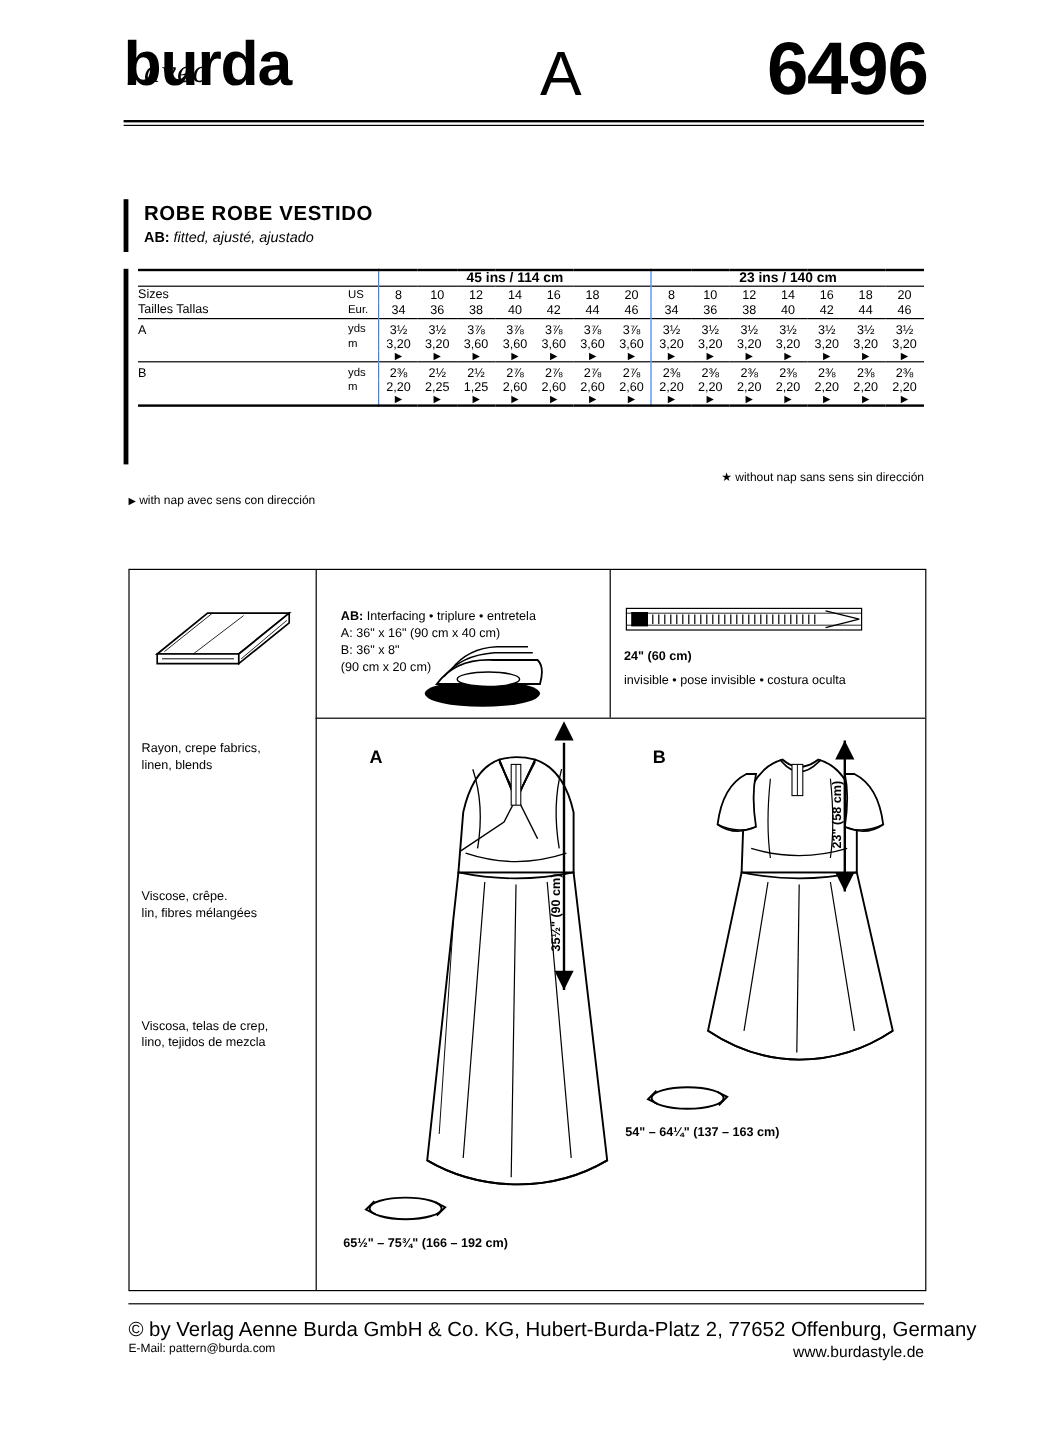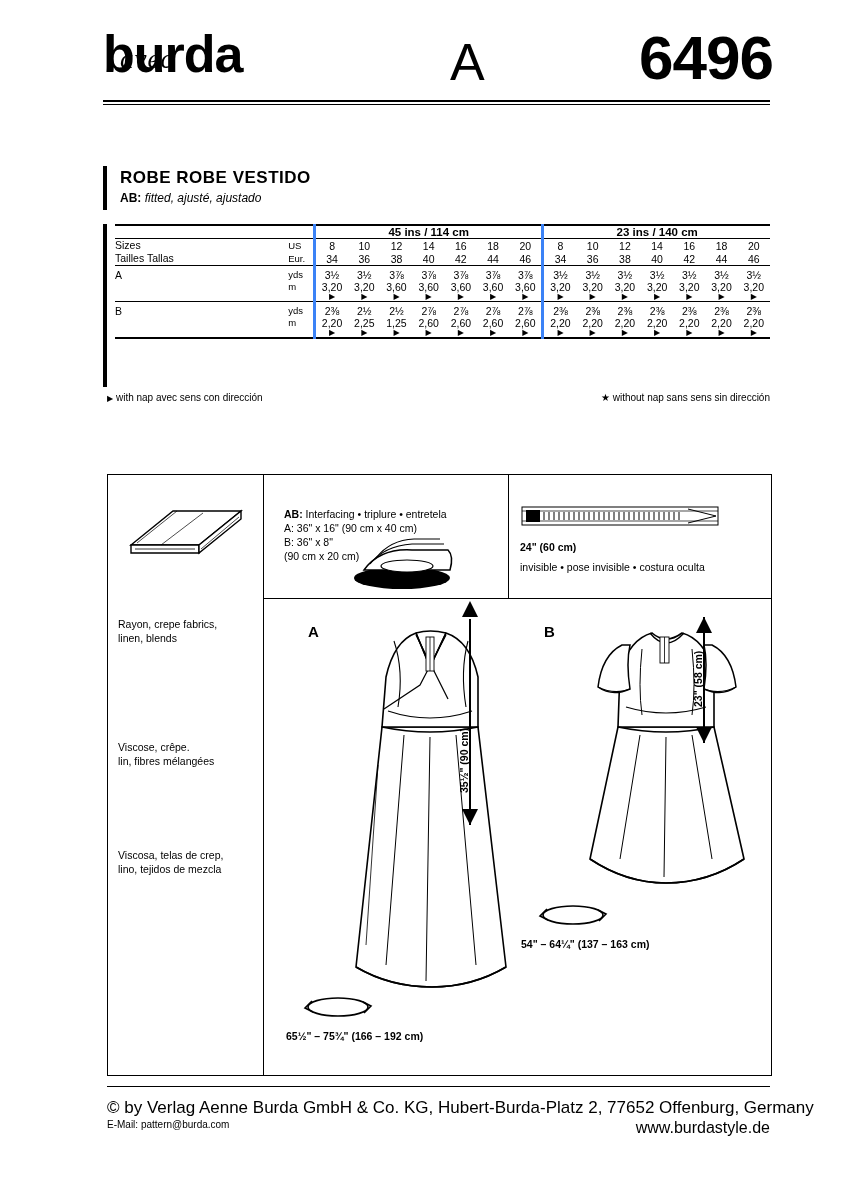--- a/index.html
+++ b/index.html
@@ -27,27 +27,27 @@
   .subtitle b{font-weight:bold;}
   .subtitle i{font-style:italic;}
 
   
   .tbl{position:absolute;left:115px;top:224px;width:655px;font-size:10px;}
   table.fab{border-collapse:collapse;width:655px;}
   table.fab td,table.fab th{padding:0;margin:0;}
   .tline-top{border-top:2px solid #000;}
   .tline-bot{border-bottom:1px solid #000;}
   .hdr-w{font-size:11.5px;font-weight:bold;text-align:center;padding:3px 0 3px 0;}
-  .vline-l{border-left:3px solid #3b82f6;}
+  .vline-l{border-left:1px solid #3b82f6;}
   .cell{text-align:center;width:34px;font-size:10.5px;line-height:12px;}
   .lbl{font-size:10.5px;line-height:13px;padding-left:3px;}
   .unit{font-size:9.5px;text-align:left;width:24px;line-height:12px;}
   .tri{font-size:8px;text-align:center;line-height:8px;}
   .side-bar{position:absolute;left:103px;top:224px;width:4px;height:163px;background:#000;}
-  .nap{position:absolute;left:107px;top:392px;font-size:10px;}
+  .nap{position:absolute;left:107px;top:412px;font-size:10px;}
   .nonap{position:absolute;right:98px;top:392px;font-size:10px;}
 
   
   .box{position:absolute;left:107px;top:474px;width:663px;height:600px;border:1px solid #000;}
   .box .vdiv{position:absolute;left:155px;top:0;width:1px;height:600px;background:#000;}
   .box .hdiv{position:absolute;left:155px;top:123px;width:508px;height:1px;background:#000;}
   .box .vdiv2{position:absolute;left:400px;top:0;width:1px;height:123px;background:#000;}
 
   .fab-txt{position:absolute;font-size:10.5px;line-height:14px;}
   .f1{left:10px;top:142px;}
@@ -62,21 +62,21 @@
   .zipcap2{position:absolute;left:412px;top:86px;font-size:10.5px;}
 
   .viewlabel{position:absolute;font-size:15px;font-weight:bold;}
 
   .measure{position:absolute;font-size:10.5px;font-weight:bold;}
   .vmeasure{position:absolute;font-size:10.5px;font-weight:bold;transform:rotate(-90deg);transform-origin:left top;white-space:nowrap;}
 
   
   .foot1{position:absolute;left:107px;top:1098px;font-size:17px;}
   .foot2{position:absolute;left:107px;top:1119px;font-size:10px;}
-  .foot3{position:absolute;right:98px;top:1119px;font-size:16px;}
+  .foot3{position:absolute;right:98px;top:1119px;font-size:13px;}
   .foot-rule{position:absolute;left:107px;top:1086px;width:663px;height:1px;background:#000;}
 </style>
 </head>
 <body>
 
 <div class="page">
 
   <div class="brand">
     <div class="brand-burda">burda</div>
   </div>

